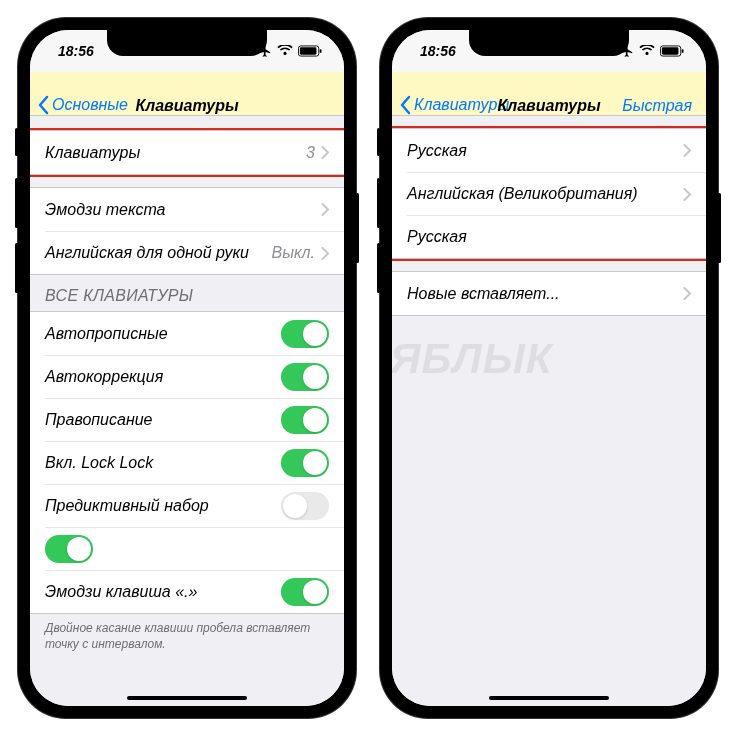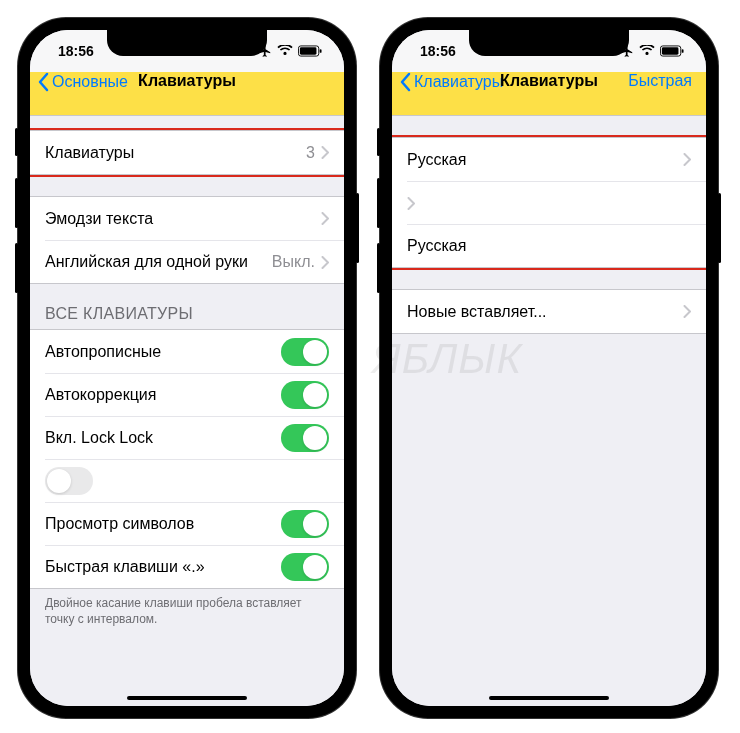--- a/index.html
+++ b/index.html
@@ -14,44 +14,44 @@
       content: ''; position: absolute; background: #000; border-radius: 3px;
     }
     .phone .btn-left { position:absolute; left:-3px; width:3px; background:#000; border-radius:2px; }
     .phone .btn-right { position:absolute; right:-3px; width:3px; background:#000; border-radius:2px; }
     .bl1 { top:110px; height:28px; }
     .bl2 { top:160px; height:50px; }
     .bl3 { top:225px; height:50px; }
     .br1 { top:175px; height:70px; }
     .screen {
       width: 100%; height: 100%; background: #efeff4; border-radius: 38px;
-      overflow: hidden; position: relative;
+      overflow: hidden; position: relative; font-style: italic;
     }
     .notch {
       position: absolute; top: 0; left: 50%; transform: translateX(-50%);
       width: 160px; height: 26px; background: #000;
       border-bottom-left-radius: 16px; border-bottom-right-radius: 16px; z-index: 10;
     }
     .status-bar {
       height: 42px; display: flex; justify-content: space-between; align-items: center;
       padding: 0 22px 0 28px; font-size: 14px; font-weight: 600; color: #000;
       background: #f7f7f8;
     }
     .status-icons { display: flex; align-items: center; gap: 5px; }
     .icon-svg { display: block; }
     .nav-bar {
-      height: 44px; background: #fde047; border-bottom: 0.5px solid #c7c7cc;
-      display: flex; align-items: flex-start; position: relative; padding: 0 8px;
+      height: 44px; background: #fef9c3; border-bottom: 0.5px solid #c7c7cc;
+      display: flex; align-items: flex-end; position: relative; padding: 0 8px;
     }
     .nav-back { display: flex; align-items: center; color: #007aff; font-size: 16px; cursor: pointer; }
     .nav-back svg { margin-right: 2px; }
     .nav-title { position: absolute; left: 50%; transform: translateX(-50%); font-size: 16px; font-weight: 600; }
     .nav-right { margin-left: auto; color: #007aff; font-size: 16px; cursor: pointer; padding-right: 6px; }
     .content { background: #efeff4; height: calc(100% - 86px); overflow: hidden; }
-    .group { margin-top: 21px; }
+    .group { margin-top: 12px; }
     .group.first { margin-top: 14px; }
     .group-header { font-size: 16px; color: #6d6d72; padding: 0 15px 6px; text-transform: uppercase; letter-spacing: 0.3px; }
     .group-footer { font-size: 12px; color: #6d6d72; padding: 6px 15px 0; line-height: 1.35; }
     .cells { background: #fff; border-top: 0.5px solid #c7c7cc; border-bottom: 0.5px solid #c7c7cc; }
     .cell {
       display: flex; align-items: center; min-height: 43px; padding: 0 15px;
       font-size: 16px; color: #000; position: relative;
     }
     .cell + .cell { border-top: 0.5px solid #e5e5ea; margin-left: 15px; padding-left: 0; margin-right: 0; }
     .cell + .cell::before { content:''; }
@@ -64,22 +64,22 @@
     .toggle.on { background: #34c759; }
     .toggle.off { background: #e9e9ea; }
     .toggle::after {
       content: ''; position: absolute; top: 2px; width: 24px; height: 24px;
       background: #fff; border-radius: 50%; box-shadow: 0 1px 3px rgba(0,0,0,0.15);
     }
     .toggle.on::after { right: 2px; }
     .toggle.off::after { left: 2px; }
     .highlight { box-shadow: 0 0 0 2px #d9291c; position: relative; z-index: 2; }
     .watermark {
-      position: absolute; top: 335px; left: 372px; font-size: 42px; color: rgba(0,0,0,0.07);
-      font-weight: 400; letter-spacing: 1px; font-style: italic; pointer-events: none;
+      position: absolute; top: 335px; left: 390px; font-size: 42px; color: rgba(0,0,0,0.07);
+      font-weight: 700; letter-spacing: 1px; font-style: italic; pointer-events: none;
     }
     .home-indicator {
       position: absolute; bottom: 6px; left: 50%; transform: translateX(-50%);
       width: 120px; height: 4px; background: #000; border-radius: 3px;
     }
   </style>
 </head>
 <body>
 
 <div class="phones">
@@ -150,32 +150,36 @@
           <div class="cells" id="toggles-container">
               <div class="cell">
                 <span class="label">Автопрописные</span>
                 <div class="toggle on"></div>
               </div>
               <div class="cell">
                 <span class="label">Автокоррекция</span>
                 <div class="toggle on"></div>
               </div>
               <div class="cell">
+                <span class="label">Правописание</span>
+                <div class="toggle on"></div>
+              </div>
+              <div class="cell">
                 <span class="label">Вкл. Lock Lock</span>
                 <div class="toggle on"></div>
               </div>
               <div class="cell">
+                <span class="label">Предиктивный набор</span>
                 <div class="toggle off"></div>
               </div>
               <div class="cell">
-                <span class="label">Просмотр символов</span>
-                <div class="toggle on"></div>
-              </div>
-              <div class="cell">
-                <span class="label">Быстрая клавиши «.»</span>
+                <div class="toggle on"></div>
+              </div>
+              <div class="cell">
+                <span class="label">Эмодзи клавиша «.»</span>
                 <div class="toggle on"></div>
               </div>
             </div>
           <div class="group-footer">Двойное касание клавиши пробела вставляет точку с интервалом.</div>
         </div>
 
       </div>
       <div class="home-indicator"></div>
     </div>
   </div>
@@ -216,20 +220,21 @@
       <div class="content">
         <div class="group">
           <div class="cells highlight" id="kb-list">
               <div class="cell">
                 <span class="label">Русская</span>
                 <svg class="chevron" width="8" height="13" viewBox="0 0 8 13">
                   <path fill="none" stroke="#c7c7cc" stroke-width="2" stroke-linecap="round" stroke-linejoin="round" d="M1.5 1 7 6.5 1.5 12"></path>
                 </svg>
               </div>
               <div class="cell">
+                <span class="label">Английская (Великобритания)</span>
                 <svg class="chevron" width="8" height="13" viewBox="0 0 8 13">
                   <path fill="none" stroke="#c7c7cc" stroke-width="2" stroke-linecap="round" stroke-linejoin="round" d="M1.5 1 7 6.5 1.5 12"></path>
                 </svg>
               </div>
               <div class="cell">
                 <span class="label">Русская</span>
               </div>
             </div>
         </div>
         <div class="group">

